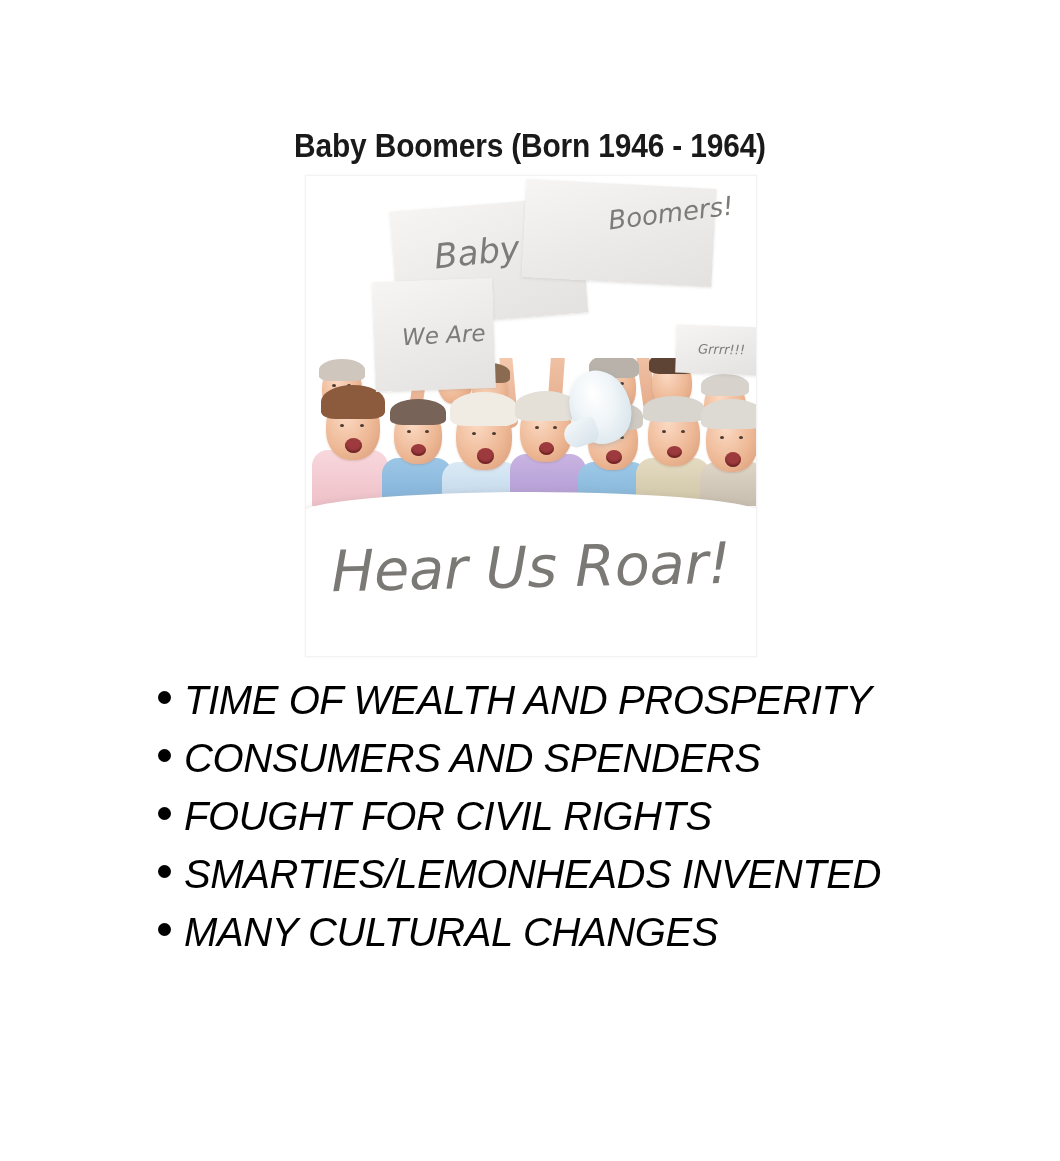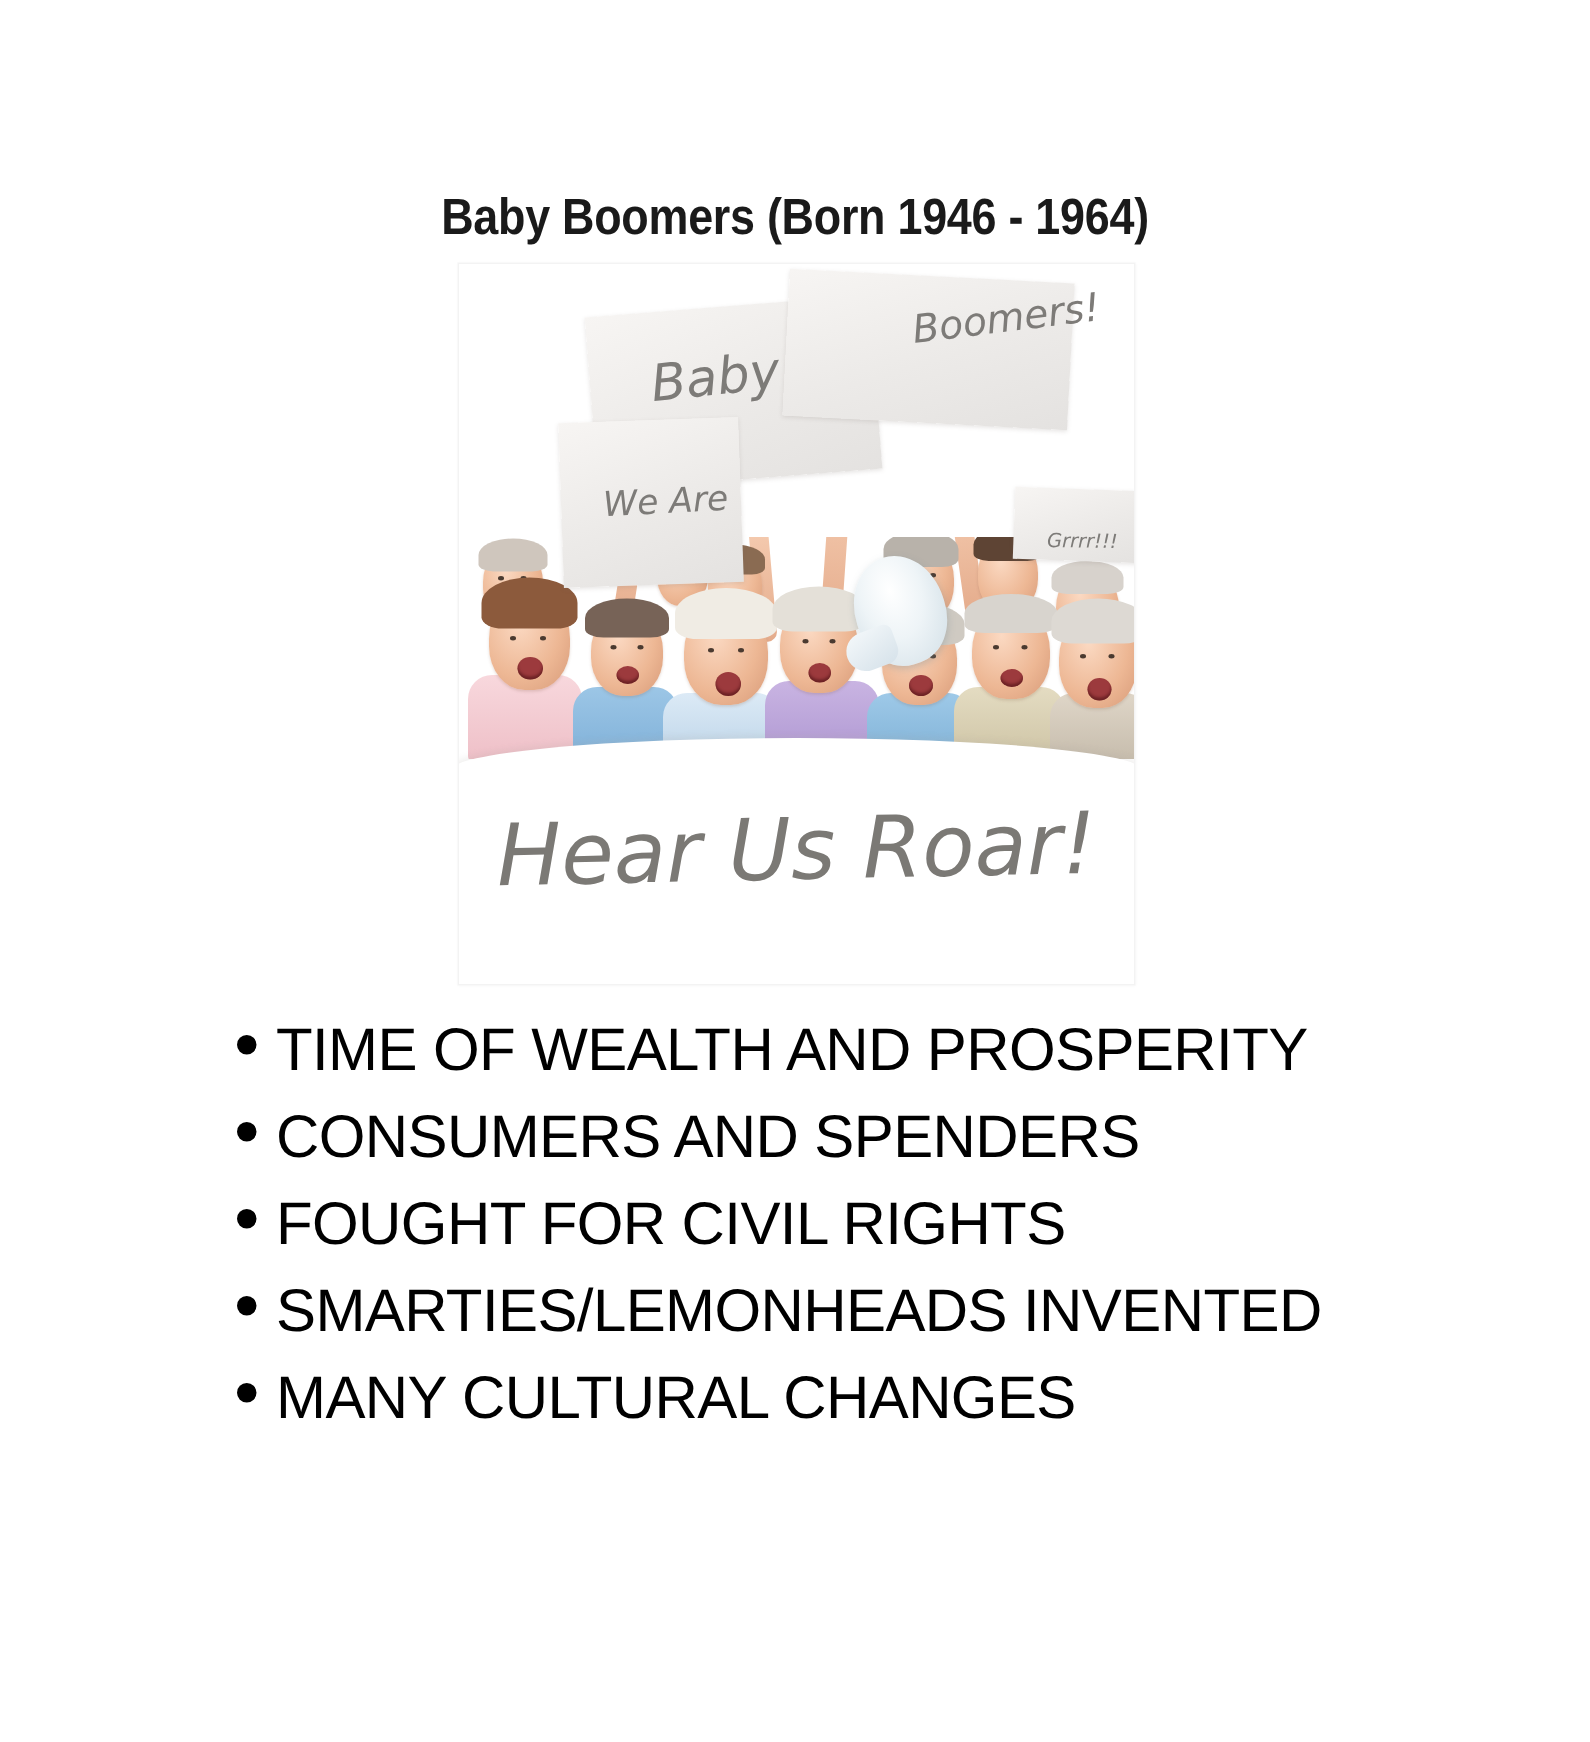--- a/index.html
+++ b/index.html
@@ -67,21 +67,21 @@
   }
 
   #sign-baby      { left: 88px; top: 28px;  width: 190px; height: 116px; transform: rotate(-4.5deg); }
   #sign-boomers   { left: 218px; top: 8px;  width: 190px; height: 98px;  transform: rotate(3deg); z-index: 3;}
   #sign-wearetext { left: 68px;  top: 104px; width: 120px; height: 110px; transform: rotate(-2deg); z-index: 4;}
   #sign-grrr      { left: 370px; top: 150px; width: 86px;  height: 48px;  transform: rotate(2deg); z-index: 3;}
 
   #text-baby    { left: 128px; top: 56px;  font-size: 34px; transform: rotate(-6deg); z-index: 5;}
   #text-boomers { left: 302px; top: 22px;  font-size: 26px; transform: rotate(-7deg); z-index: 5;}
   #text-weare   { left: 96px;  top: 146px; font-size: 23px; transform: rotate(-3deg); z-index: 6;}
-  #text-grrr    { left: 392px; top: 166px; font-size: 13px; transform: rotate(1deg); z-index: 6; margin-top: 12px;}
+  #text-grrr    { left: 392px; top: 166px; font-size: 13px; transform: rotate(1deg); z-index: 6;}
 
   
   #crowd {
     position: absolute;
     left: 0;
     top: 182px;
     width: 450px;
     height: 148px;
     overflow: hidden;
     z-index: 2;
@@ -194,20 +194,21 @@
     height: 13px;
     background: #000000;
     border-radius: 50%;
     margin-right: 13px;
     flex: none;
     position: relative;
     top: -10px;
   }
   #bullet-list .bullet-label {
     letter-spacing: -0.4px;
+    font-style: italic;
   }
 </style>
 </head>
 <body>
 
 <div id="slide-title">Baby Boomers (Born 1946 - 1964)</div>
 
 <div id="picture-frame">
   <div class="photo-stage">
 

